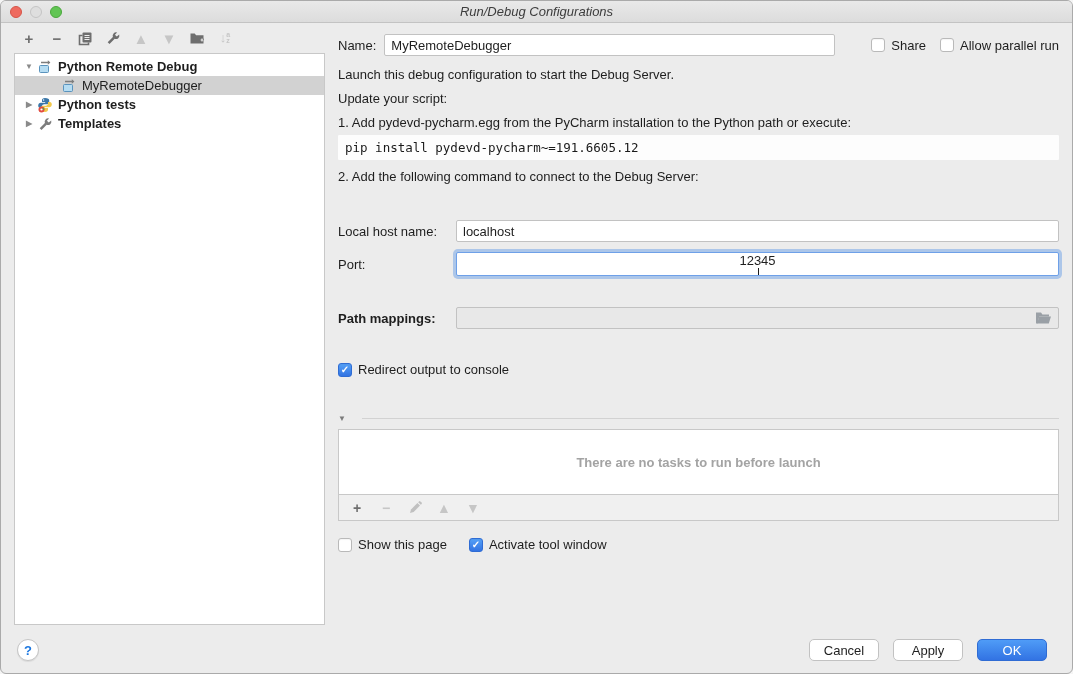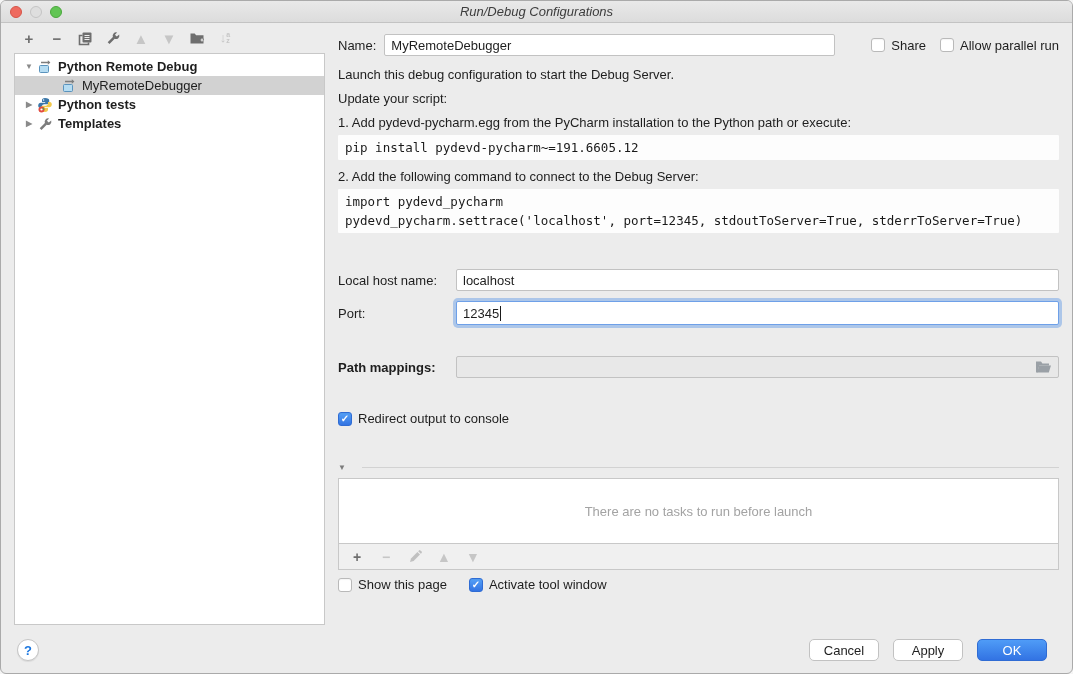--- a/index.html
+++ b/index.html
@@ -66,46 +66,46 @@
     font-family:"DejaVu Sans Mono", monospace; font-size:12.5px; color:#1a1a1a;
     padding:3px 7px; white-space:pre; line-height:19px;
   }
 
   .formgrid{ margin-top:36px; }
   .frow{ display:flex; align-items:center; margin-bottom:10px; }
   .frow .flabel{ width:118px; flex:0 0 118px; }
   .frow .field{ flex:1; }
   .frow.focused-row{ margin-bottom:0; }
   .field.focused{
-    border:1px solid #6ea0e8; box-shadow:0 0 0 3px rgba(121,167,231,.55); height:24px;
+    border:1px solid #6ea0e8; box-shadow:0 0 0 3px rgba(121,167,231,.55); height:24px;flex-direction:column;
   }
   .caret{ width:1px; height:15px; background:#1a1a1a; display:inline-block; margin-left:1px; }
   .pm-row{ margin-top:31px;font-weight:bold; }
   .field.disabledfield{ background:#e8e8e8; color:#8a8a8a; justify-content:space-between; }
   .pm-folder{ margin-left:auto; display:inline-flex; cursor:pointer; }
 
   .optrow{ display:flex; align-items:center; }
   .optrow.first{ margin-top:33px; }
   .optrow.second{ margin-top:13px; }
 
   
   .section-head{ margin-top:37px; display:flex; align-items:center; color:#1e1e1e; }
   .section-head .tri{ font-size:8px; color:#7c7c7c; margin-right:7px; cursor:pointer; }
   .section-head .rule{ flex:1; height:1px; background:#d2d2d2; margin-left:9px; }
   .task-panel{
     margin-top:6px; background:#fff; border:1px solid #c8c8c8; height:66px;
-    display:flex; align-items:center; justify-content:center;
+    display:flex; align-items:center; justify-content:center;font-weight:bold;
   }
   .task-empty{ color:#a3a3a3; }
   .task-toolbar{
     height:26px; background:#f0f0f0; border:1px solid #c8c8c8; border-top:none;
     display:flex; align-items:center; gap:13px; padding-left:10px;
   }
   .task-toolbar .tbi{ font-size:14px; }
-  .pagecbs{ margin-top:7px; display:flex; align-items:center; }
+  .pagecbs{ margin-top:16px; display:flex; align-items:center; }
   .pagecbs .gap{ width:22px; }
 
   
   .footer{ height:46px; flex:0 0 46px; display:flex; align-items:center; padding:0 25px 0 16px; }
   .help-btn{
     width:22px; height:22px; border-radius:50%; background:#fff; border:1px solid #c5c5c5;
     color:#1c77e0; font-weight:bold; font-size:13px; display:flex; align-items:center; justify-content:center;
     cursor:pointer; box-shadow:0 1px 1px rgba(0,0,0,.08);
   }
   .footer .flexspace{ flex:1; }
@@ -234,22 +234,20 @@
           <span class="cb"></span>
           <span class="cblabel">Allow parallel run</span>
         </span>
       </div>
 
       <div class="para">Launch this debug configuration to start the Debug Server.</div>
       <div class="para tight">Update your script:</div>
       <div class="para tight">1. Add pydevd-pycharm.egg from the PyCharm installation to the Python path or execute:</div>
       <div class="codeblock">pip install pydevd-pycharm~=191.6605.12</div>
       <div class="para tight">2. Add the following command to connect to the Debug Server:</div>
-      <div class="codeblock">import pydevd_pycharm
-pydevd_pycharm.settrace('localhost', port=12345, stdoutToServer=True, stderrToServer=True)</div>
 
       <div class="formgrid">
         <div class="frow">
           <span class="flabel">Local host name:</span>
           <div class="field">
             <span>localhost</span>
           </div>
         </div>
         <div class="frow focused-row">
           <span class="flabel">Port:</span>

